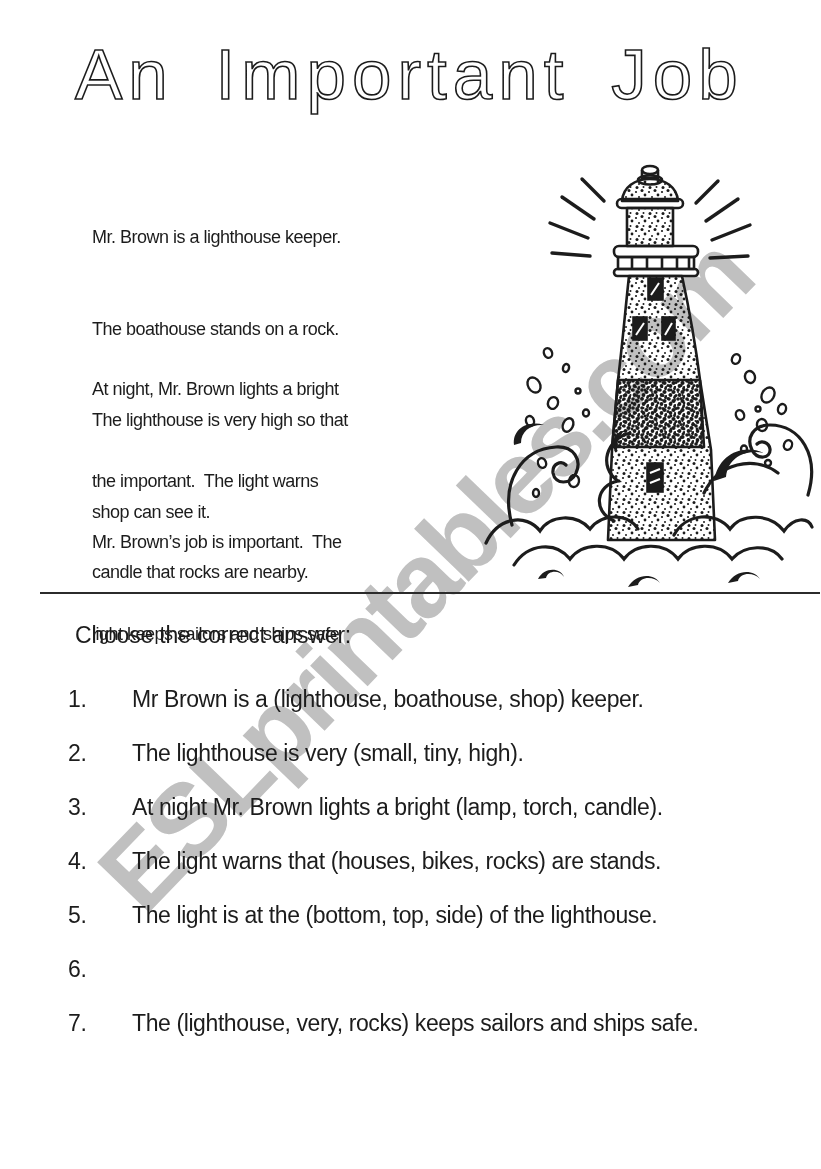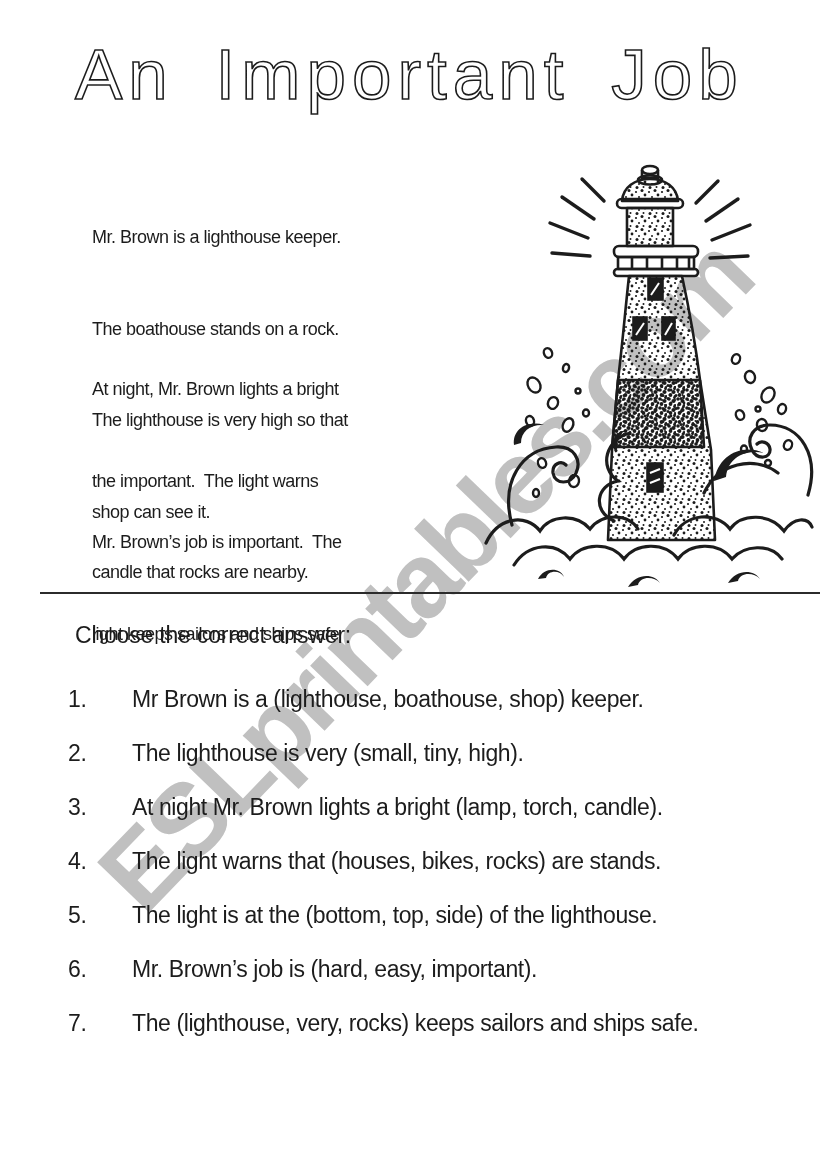--- a/index.html
+++ b/index.html
@@ -239,19 +239,18 @@
   <div class="q-row">
     <span class="q-num">4.</span>
     <span class="q-text">The light warns that (houses, bikes, rocks) are stands.</span>
   </div>
   <div class="q-row">
     <span class="q-num">5.</span>
     <span class="q-text">The light is at the (bottom, top, side) of the lighthouse.</span>
   </div>
   <div class="q-row">
     <span class="q-num">6.</span>
-    <span class="q-text">Mr. Brown’s job is (hard, easy, important).</span>
   </div>
   <div class="q-row">
     <span class="q-num">7.</span>
     <span class="q-text">The (lighthouse, very, rocks) keeps sailors and ships safe.</span>
   </div>
 </div>
 
 </body></html>

